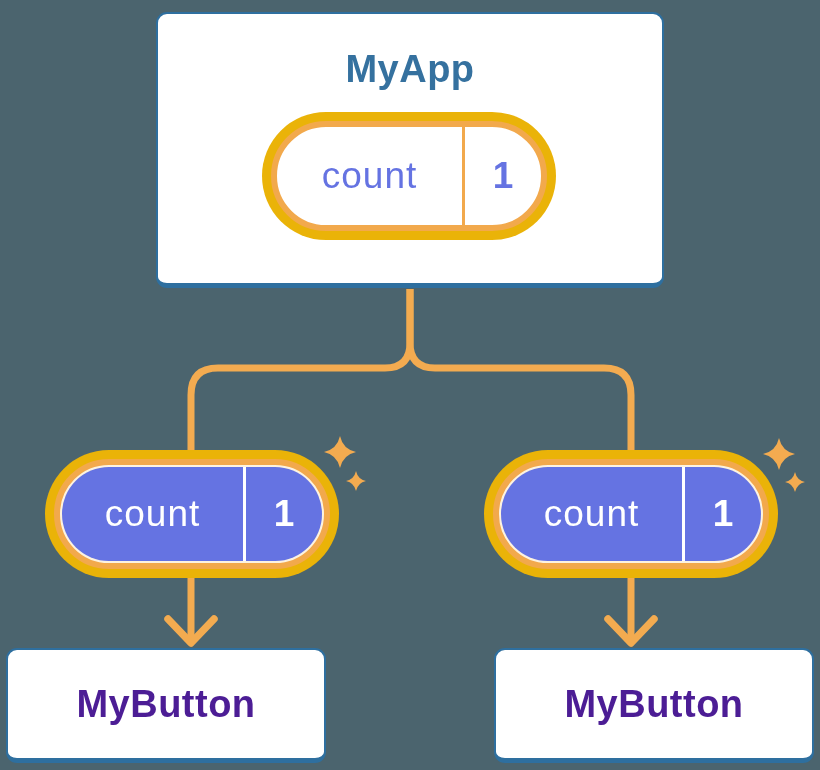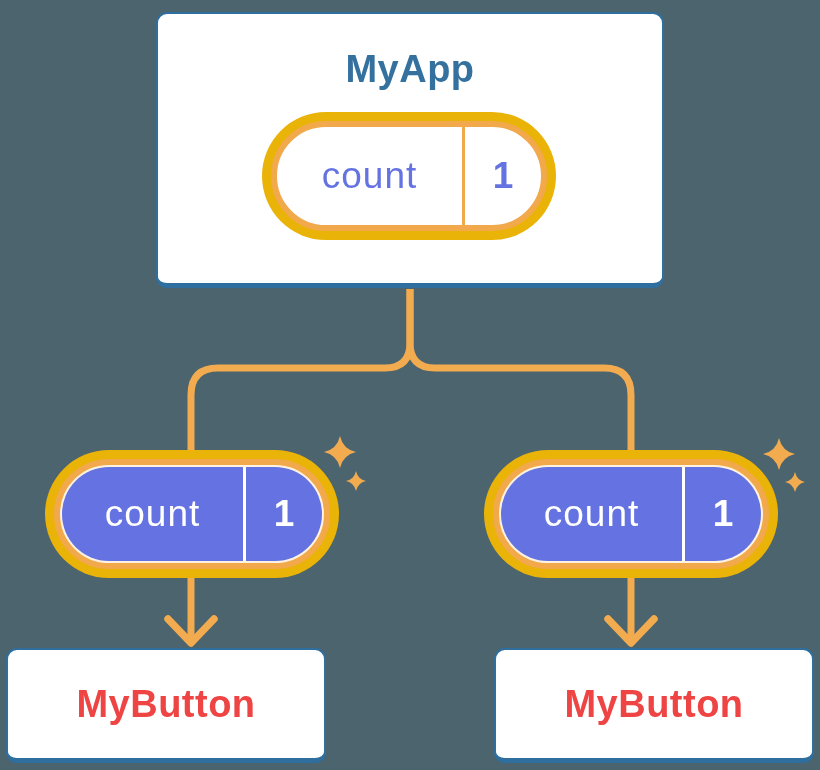--- a/index.html
+++ b/index.html
@@ -23,21 +23,21 @@
   .root-card { left:156px; top:12px; width:508px; height:276px; }
   .card-title {
     position:absolute; left:0; top:36px; width:100%;
     text-align:center;
     font-size:38px; line-height:1; font-weight:600;
     color:#35719f; letter-spacing:0.5px;
   }
   .child-card {
     width:320px; height:115px; top:648px;
     display:flex; align-items:center; justify-content:center;
-    font-size:38px; font-weight:600; color:#ef4444; letter-spacing:0.5px;
+    font-size:38px; font-weight:600; color:#4c1d95; letter-spacing:0.5px;
   }
   .child-card.left  { left:6px; }
   .child-card.right { left:494px; }
 
   .pill {
     position:absolute; width:294px; height:128px;
     background:#eab308; border-radius:70px;
     padding:9px; box-sizing:border-box;
   }
   .pill-ring {

